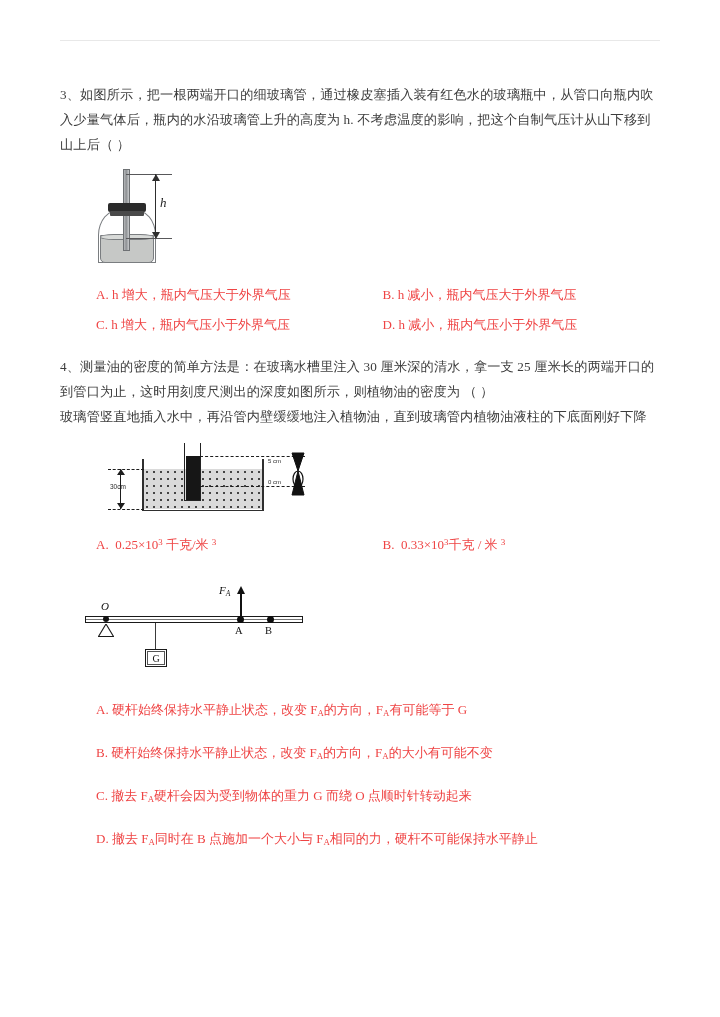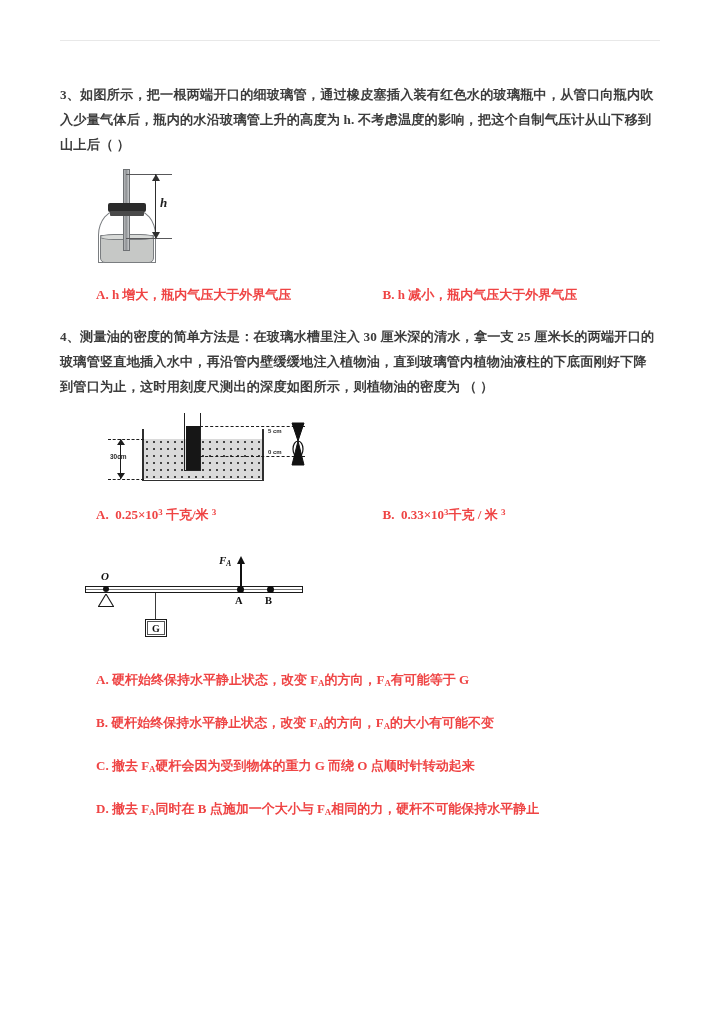--- a/index.html
+++ b/index.html
@@ -13,21 +13,20 @@
     font-family: "Liberation Serif", "DejaVu Serif", serif;
     color: #3a3a3a;
     position: relative;
     overflow: hidden;
   }
   .page {
     position: relative;
     width: 720px;
     height: 910px;
     box-sizing: border-box;
-    font-weight: bold;
   }
   .top-rule {
     position: absolute;
     left: 60px;
     top: 40px;
     width: 600px;
     height: 1px;
     background: #e8e8e8;
   }
   .content {
@@ -409,28 +408,38 @@
         <div class="optrow">
           <div class="opt first">
             <span>A.</span>
             <span>h 增大，瓶内气压大于外界气压</span>
           </div>
           <div class="opt second">
             <span>B.</span>
             <span>h 减小，瓶内气压大于外界气压</span>
           </div>
         </div>
+        <div class="optrow">
+          <div class="opt first">
+            <span>C.</span>
+            <span>h 增大，瓶内气压小于外界气压</span>
+          </div>
+          <div class="opt second">
+            <span>D.</span>
+            <span>h 减小，瓶内气压小于外界气压</span>
+          </div>
+        </div>
       </div>
     </div>
 
     <div class="qblock" style="margin-top:14px;">
       <div class="qtext">
         <span class="indent2">4、测量油的密度的简单方法是：在玻璃水槽里注入 30 厘米深的清水，拿一支 25 厘米长的两端开口的</span>
+        <span class="indent2">到管口为止，这时用刻度尺测出的深度如图所示，则植物油的密度为  （      ）</span>
         <span class="indent2">玻璃管竖直地插入水中，再沿管内壁缓缓地注入植物油，直到玻璃管内植物油液柱的下底面刚好下降</span>
-        <span class="indent2">到管口为止，这时用刻度尺测出的深度如图所示，则植物油的密度为  （      ）</span>
       </div>
 
       <div class="fig2">
         <div class="tank"></div>
         <div class="tank-water"></div>
         <div class="wallL"></div>
         <div class="wallR"></div>
         <div class="oil"></div>
         <div class="pipe"></div>
         <div class="dash d-top"></div>

